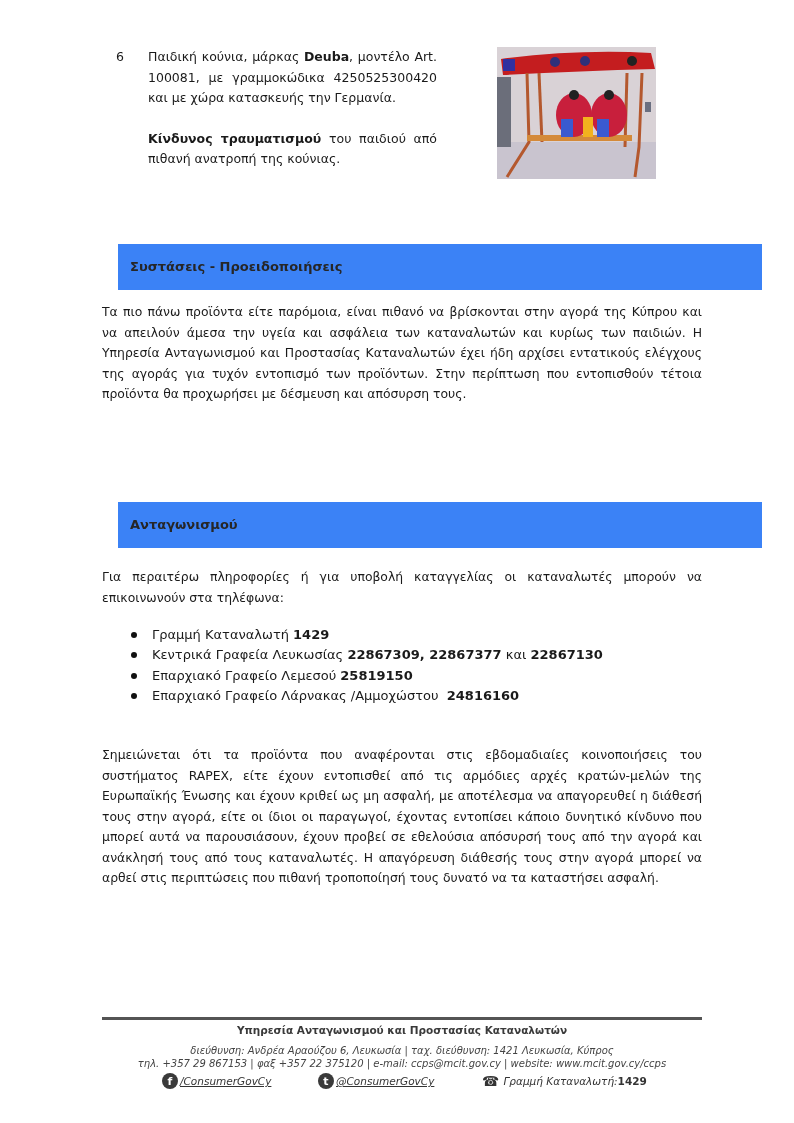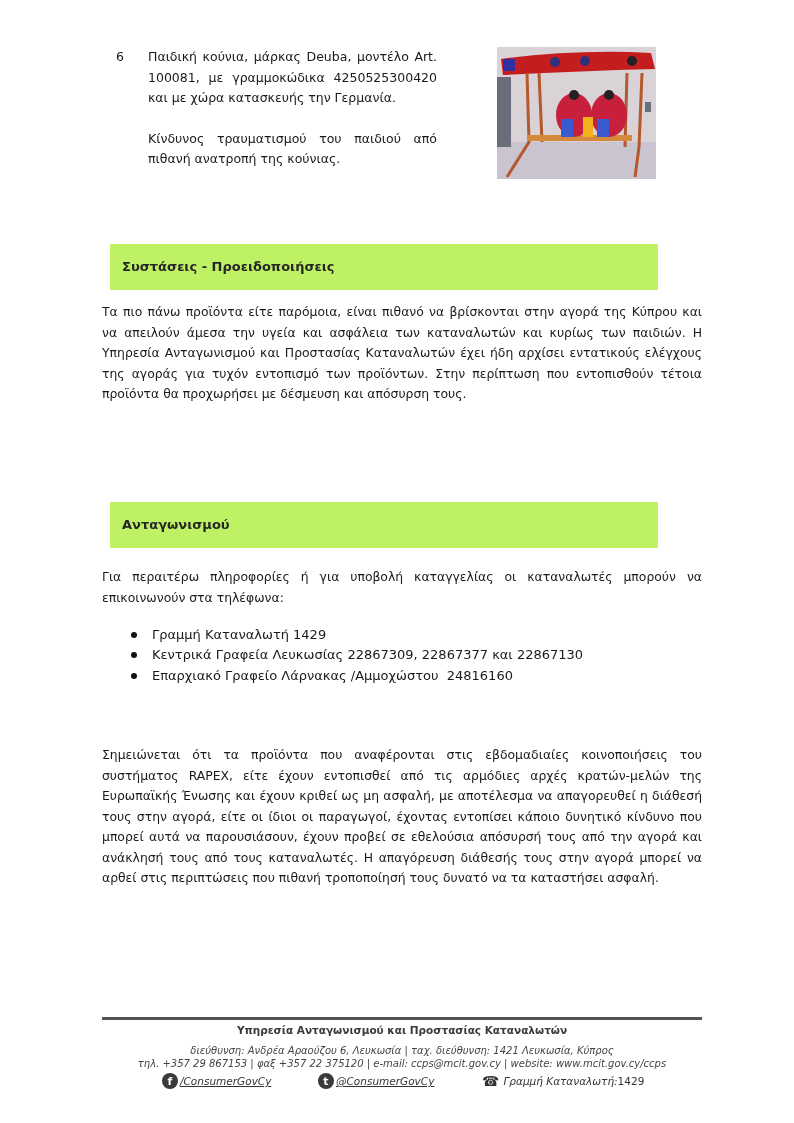--- a/index.html
+++ b/index.html
@@ -6,28 +6,28 @@
   body { width: 794px; height: 1123px; position: relative; overflow: hidden;
          font-family: "DejaVu Sans", sans-serif; color: #1a1a1a; }
   .page { position: absolute; left: 0; top: 0; width: 794px; height: 1123px; }
 
   
   .item-num { position: absolute; left: 116px; top: 49px; font-size: 12.5px; }
   .item-desc { position: absolute; left: 148px; top: 47px; width: 289px;
                font-size: 12.5px; line-height: 20.5px; text-align: justify; }
   .item-desc p { margin: 0; }
   .item-desc p + p { margin-top: 20px; }
-  .b { font-weight: normal; }
+  .b { font-weight: bold; }
 
   .product-photo { position: absolute; left: 497px; top: 47px; width: 159px; height: 132px;
                    background: #ddd7d9; overflow: hidden; }
 
   
-  .section-header { position: absolute; left: 110px; width: 548px; height: 46px;
-                    background: #bef264; }
+  .section-header { position: absolute; left: 118px; width: 644px; height: 46px;
+                    background: #3b82f6; }
   .section-header span { position: absolute; left: 12px; top: 15px; font-size: 13px;
                          font-weight: bold; color: #262626; }
 
   .para { position: absolute; left: 102px; width: 600px; font-size: 12.4px;
           line-height: 20.5px; text-align: justify; margin: 0; }
 
   .phone-list { position: absolute; left: 102px; top: 625px; margin: 0; padding: 0;
                 list-style: none; font-size: 13px; }
   .phone-list li { position: relative; padding-left: 50px; height: 20.3px; line-height: 20.3px; }
   .bullet { position: absolute; left: 29px; top: 7px; width: 6px; height: 6px;
@@ -99,20 +99,21 @@
   <p class="para" style="top:302px;">Τα πιο πάνω προϊόντα είτε παρόμοια, είναι πιθανό να βρίσκονται στην αγορά της Κύπρου και να απειλούν άμεσα την υγεία και ασφάλεια των καταναλωτών και       κυρίως των παιδιών. Η Υπηρεσία Ανταγωνισμού και Προστασίας Καταναλωτών έχει ήδη αρχίσει εντατικούς ελέγχους της αγοράς για τυχόν εντοπισμό των προϊόντων. Στην περίπτωση που εντοπισθούν τέτοια προϊόντα θα προχωρήσει με δέσμευση και απόσυρση τους.</p>
 
   <div class="section-header" style="top:502px;">
     <span>Ανταγωνισμού</span>
   </div>
   <p class="para" style="top:567px;">Για περαιτέρω πληροφορίες ή για υποβολή καταγγελίας οι καταναλωτές μπορούν να επικοινωνούν στα τηλέφωνα:</p>
 
   <ul class="phone-list">
     <li><span class="bullet"></span><span>Γραμμή Καταναλωτή </span><span class="b">1429</span></li>
     <li><span class="bullet"></span><span>Κεντρικά Γραφεία Λευκωσίας </span><span class="b">22867309, 22867377</span><span> και </span><span class="b">22867130</span></li>
+    <li><span class="bullet"></span><span>Επαρχιακό Γραφείο Λεμεσού </span><span class="b">25819150</span></li>
     <li><span class="bullet"></span><span style="white-space:pre;">Επαρχιακό Γραφείο Λάρνακας /Αμμοχώστου  </span><span class="b">24816160</span></li>
   </ul>
 
   <p class="para" style="top:745px;">Σημειώνεται ότι τα προϊόντα που αναφέρονται στις εβδομαδιαίες κοινοποιήσεις του συστήματος RAPEX, είτε έχουν εντοπισθεί από τις αρμόδιες αρχές κρατών-μελών της Ευρωπαϊκής Ένωσης και έχουν κριθεί ως μη ασφαλή, με αποτέλεσμα να απαγορευθεί η διάθεσή τους στην αγορά, είτε οι ίδιοι οι παραγωγοί, έχοντας εντοπίσει κάποιο δυνητικό κίνδυνο που μπορεί αυτά να παρουσιάσουν, έχουν προβεί σε εθελούσια απόσυρσή τους από την αγορά και ανάκλησή τους από τους καταναλωτές. Η απαγόρευση διάθεσής τους στην αγορά μπορεί να αρθεί στις περιπτώσεις που πιθανή τροποποίησή τους δυνατό να τα καταστήσει ασφαλή.</p>
 
   <div class="footer-rule"></div>
   <div class="footer-org">Υπηρεσία Ανταγωνισμού και Προστασίας Καταναλωτών</div>
   <div class="footer-line" style="top:1045px;">διεύθυνση: Ανδρέα Αραούζου 6, Λευκωσία  |  ταχ. διεύθυνση: 1421 Λευκωσία, Κύπρος</div>
   <div class="footer-line" style="top:1058px;">τηλ. +357 29 867153  | φαξ +357 22 375120  |  e-mail: ccps@mcit.gov.cy  |  website: www.mcit.gov.cy/ccps</div>
 

